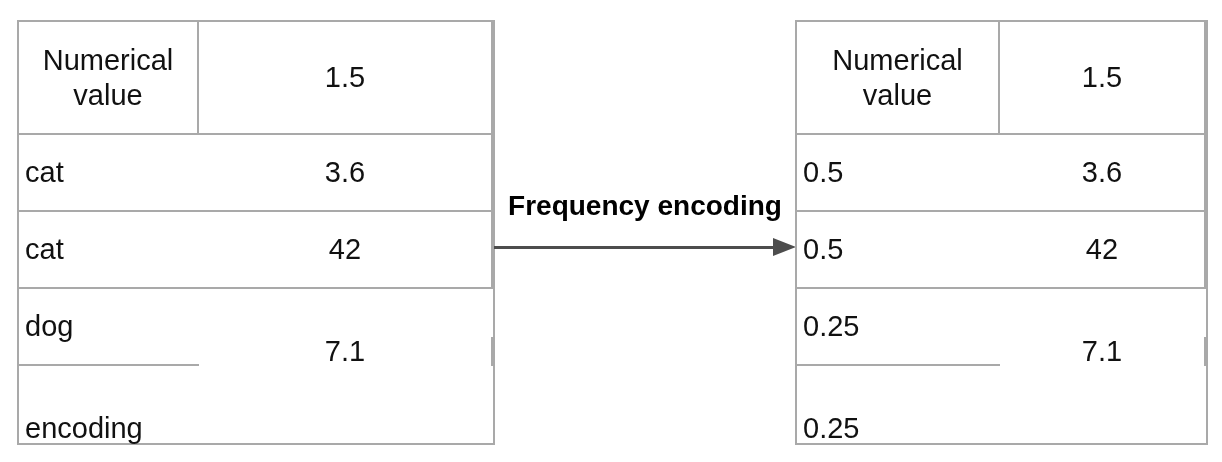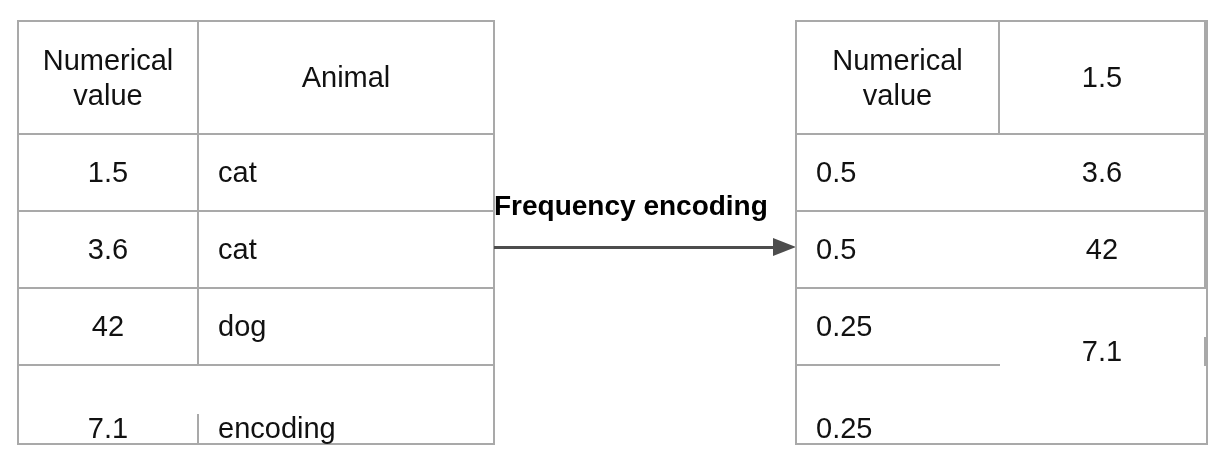--- a/index.html
+++ b/index.html
@@ -29,24 +29,24 @@
     border-right:2px solid var(--border);
     border-bottom:2px solid var(--border);
     display:flex;align-items:center;justify-content:center;
     font-size:29px;line-height:1.2;
     color:var(--text);
     background:#ffffff;
   }
   .col-b{border-right:none;}
   .tbl .cell:nth-last-child(-n+2){border-bottom:none;margin-top:48px;}
   .header-cell{text-align:center;padding:0 14px;}
-  .text-cell{justify-content:flex-start;padding-left:19px;}
+  .text-cell{justify-content:flex-start;padding-left:6px;}
   .arrow-label{
     position:absolute;left:494px;top:190px;width:302px;
-    font-weight:700;font-size:28px;color:#000000;
+    text-align:center;font-weight:700;font-size:28px;color:#000000;
     white-space:nowrap;
   }
   .arrow{position:absolute;left:494px;top:238px;width:302px;height:18px;}
   .arrow-line{
     position:absolute;left:0;top:8px;width:281px;height:3px;
     background:var(--arrow);
   }
   .arrow-head{
     position:absolute;right:0;top:0;width:0;height:0;
     border-left:23px solid var(--arrow);
@@ -54,21 +54,20 @@
     border-bottom:9px solid transparent;
   }
 </style>
 </head>
 <body>
 
 <div class="canvas">
 
   <div class="tbl tbl-left">
     <div class="cell col-a header-cell">Numerical value</div>
-    <div class="cell col-b header-cell">Animal</div>
   <div class="cell col-a num-cell">1.5</div>
       <div class="cell col-b text-cell">cat</div>
       <div class="cell col-a num-cell">3.6</div>
       <div class="cell col-b text-cell">cat</div>
       <div class="cell col-a num-cell">42</div>
       <div class="cell col-b text-cell">dog</div>
       <div class="cell col-a num-cell">7.1</div>
       <div class="cell col-b text-cell">encoding</div>
     </div>
 

